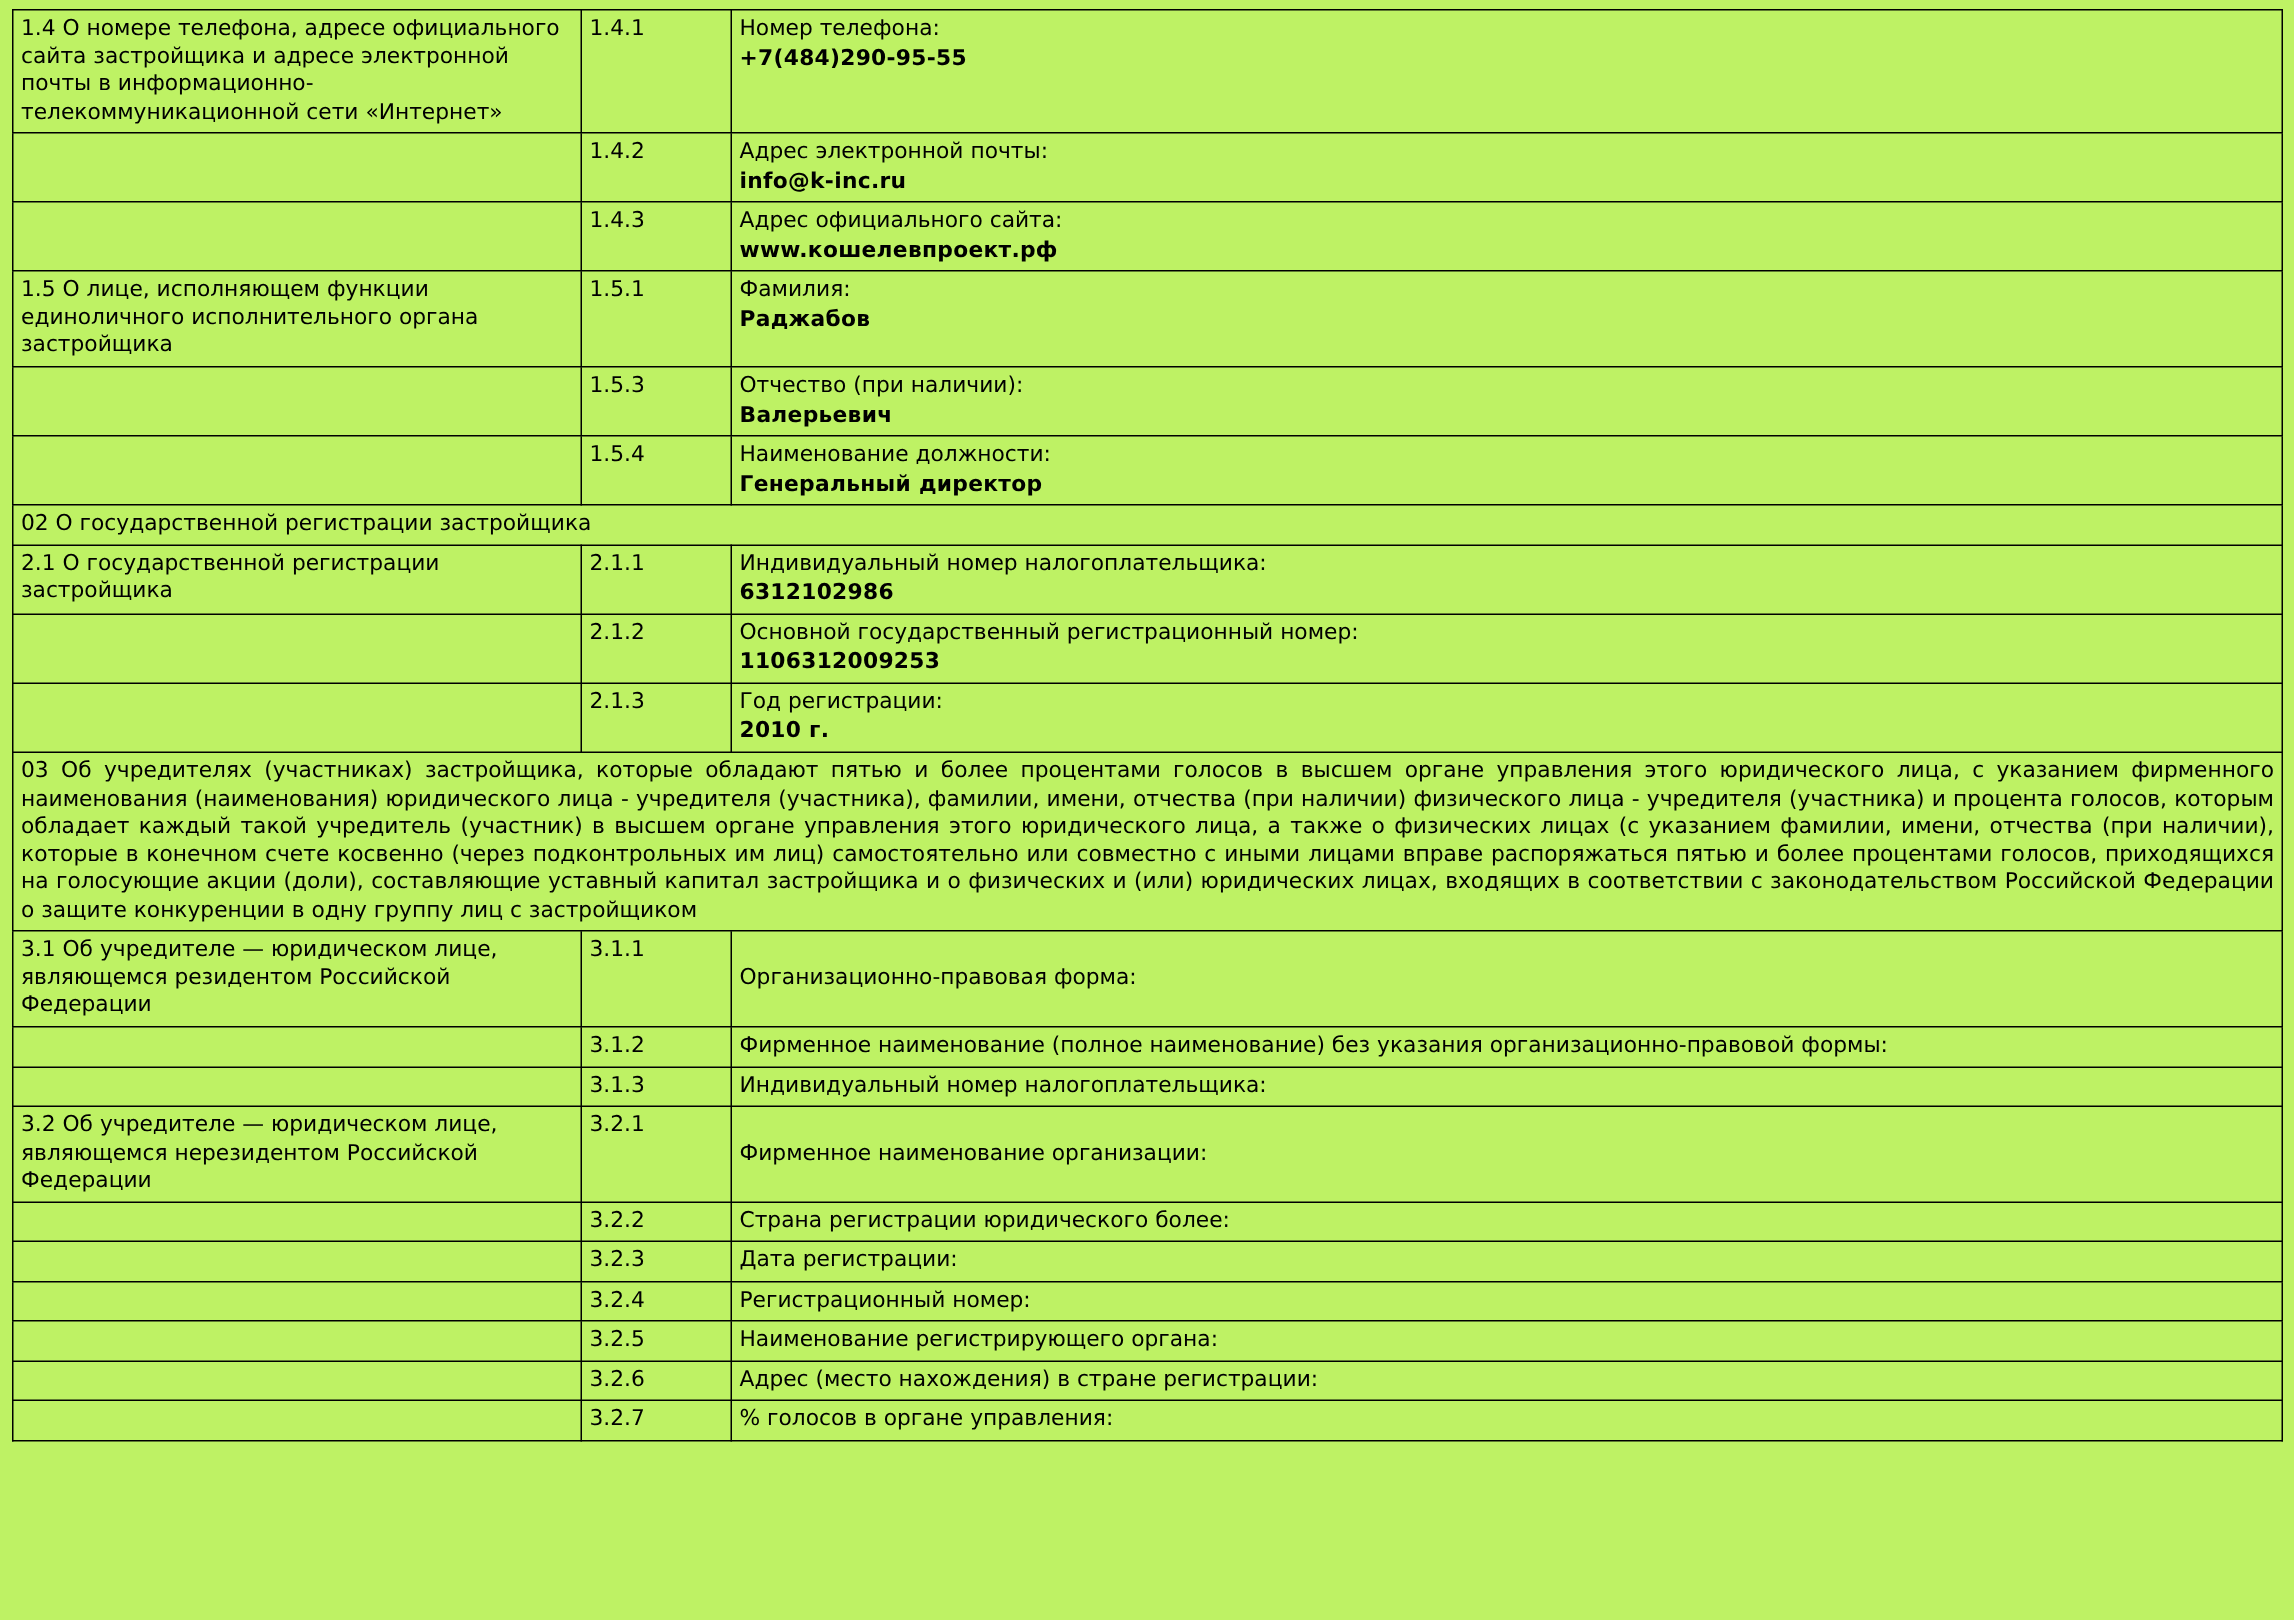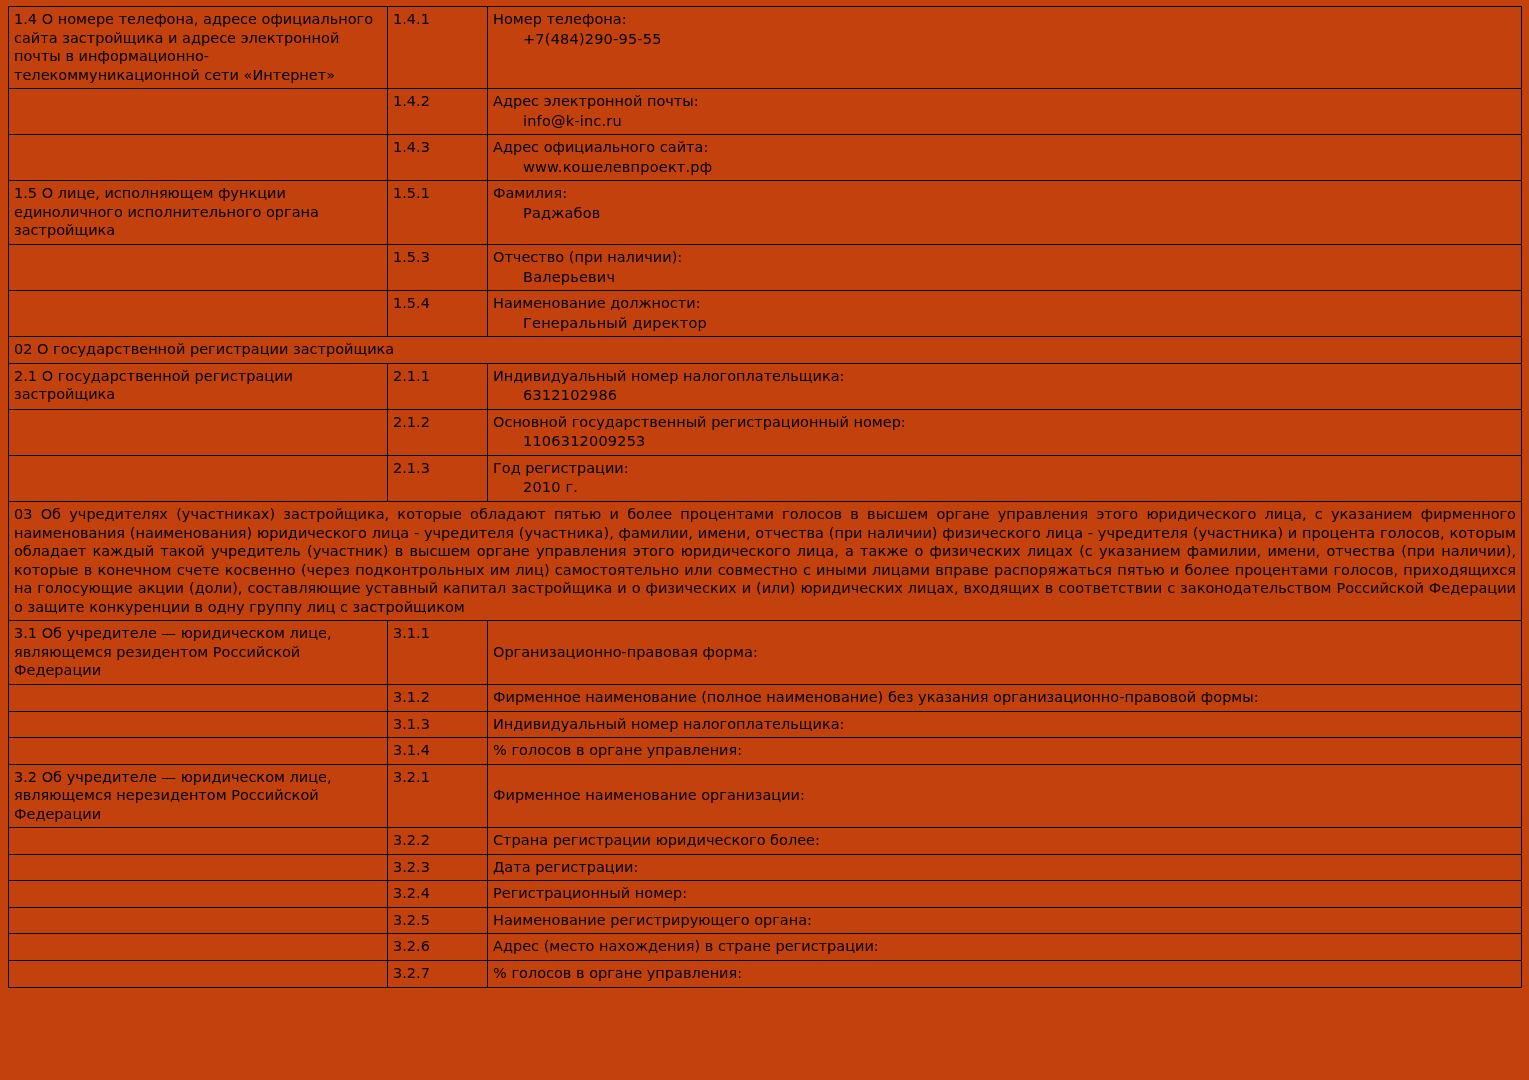--- a/index.html
+++ b/index.html
@@ -9,21 +9,21 @@
   }
   body {
     font-family: "DejaVu Sans", sans-serif;
     color: #000000;
   }
   .page {
     width: 1529px;
     min-height: 1080px;
     box-sizing: border-box;
     padding: 6px 8px 0 8px;
-    background: #c2410c;
+    background: #bef264;
   }
   table.decl {
     border-collapse: collapse;
     width: 1513px;
     table-layout: fixed;
   }
   table.decl td {
     border: 1px solid #000000;
     vertical-align: top;
     padding: 3px 5px 4px 5px;
@@ -36,25 +36,24 @@
 
   td.label { vertical-align: top; }
   td.num   { vertical-align: middle; }
   td.val   { vertical-align: top; }
   td.val.mid { vertical-align: middle; }
 
   .cap {
     font-weight: normal;
   }
   .strongline {
-    font-weight: normal;
+    font-weight: bold;
     display: block;
     margin-top: 1px;
     letter-spacing: 0.2px;
-    margin-left: 30px;
   }
   td.section {
     padding: 3px 5px 4px 5px;
     margin-top: 39px;
   }
   td.bigsection {
     text-align: justify;
     padding: 3px 6px 4px 6px;
     line-height: 1.3;
   }
@@ -181,27 +180,20 @@
       </tr>
 
       <tr>
         <td class="label thin"></td>
         <td class="num thin">3.1.3</td>
         <td class="val thin">
           <span class="cap">Индивидуальный номер налогоплательщика:</span>
         </td>
       </tr>
 
-      <tr>
-        <td class="label thin"></td>
-        <td class="num thin">3.1.4</td>
-        <td class="val thin">
-          <span class="cap">% голосов в органе управления:</span>
-        </td>
-      </tr>
 
       <tr>
         <td class="label pad-lg">3.2 Об учредителе — юридическом лице, являющемся нерезидентом Российской Федерации</td>
         <td class="num">3.2.1</td>
         <td class="val mid">
           <span class="cap">Фирменное наименование организации:</span>
         </td>
       </tr>
 
       <tr>

